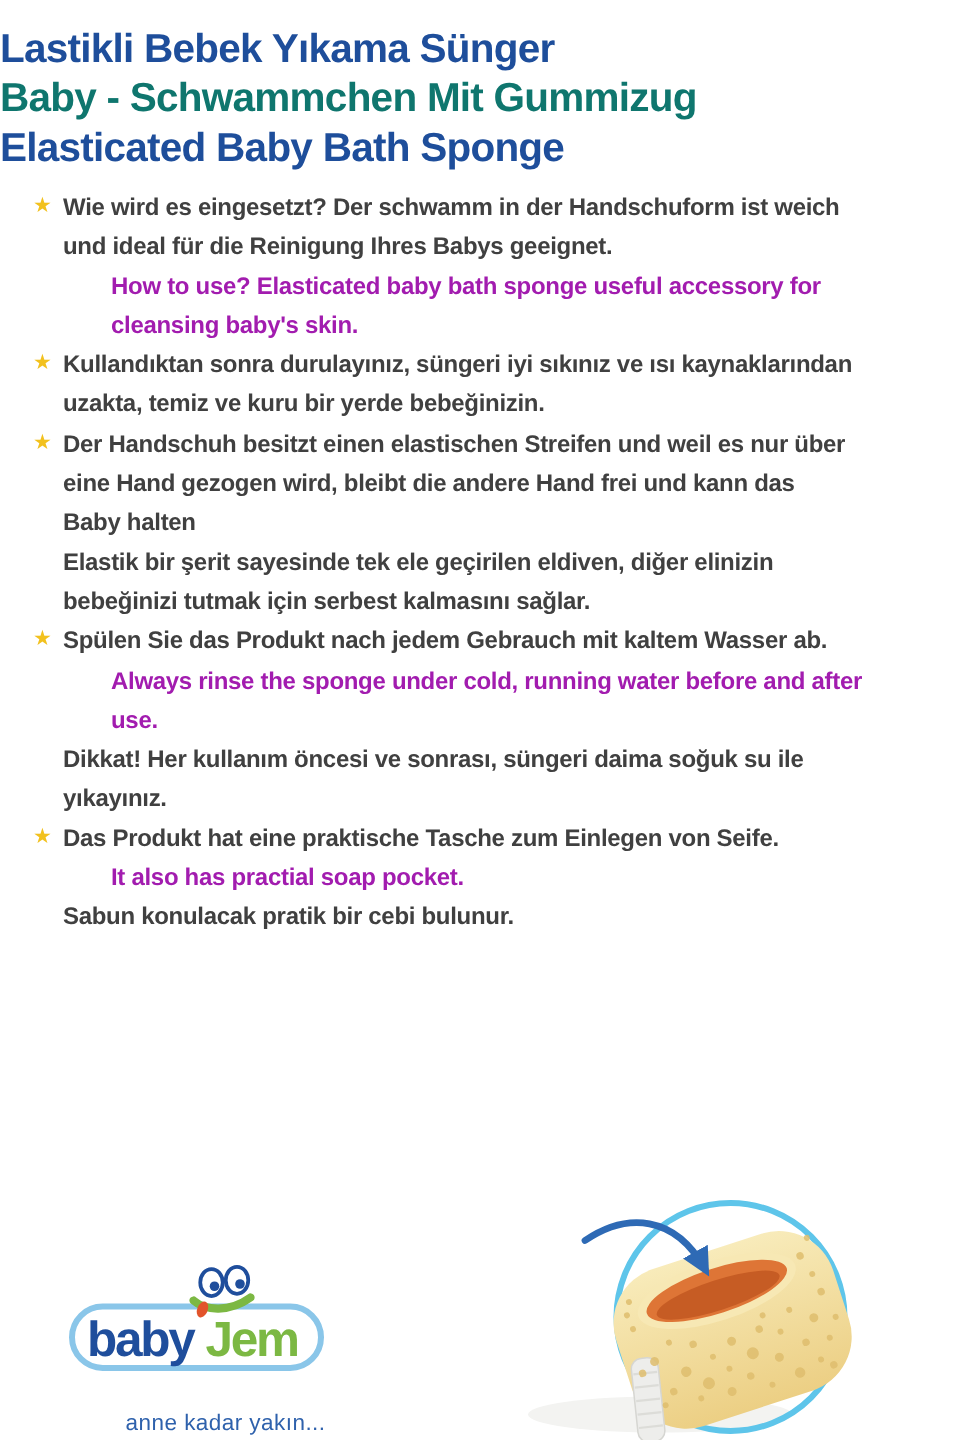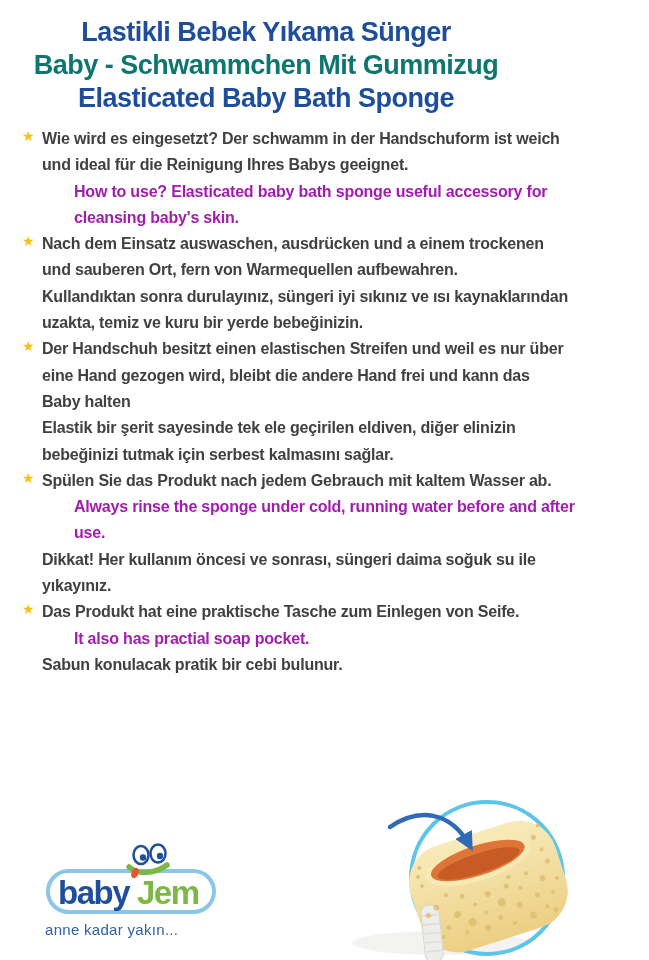--- a/index.html
+++ b/index.html
@@ -1,41 +1,41 @@
 <!DOCTYPE html>
 <html><head>
 <meta charset="utf-8">
 <style>
   html,body { margin:0; padding:0; background:#fff; }
   .page {
     position:relative; width:649px; height:960px; background:#ffffff;
     overflow:hidden; font-family:"Liberation Sans", sans-serif;
   }
   
-  .title { position:absolute; top:16px; left:0; width:532px; text-align:center; }
+  .title { position:absolute; top:16px; left:0; width:532px; }
   .title div { font-weight:bold; font-size:27px; line-height:33px; letter-spacing:-0.5px; }
   .title .t-dark  { color:#1E4E9B; }
   .title .t-slate { color:#0f766e; }
   
   .instructions { position:absolute; left:42px; top:126px; width:604px; }
   .item { position:relative; }
   .item p {
     margin:0; white-space:pre-line; font-weight:bold;
     font-size:16px; line-height:26.3px; letter-spacing:-0.2px;
   }
   .item .de, .item .tr { color:#404040; }
   .item .en { color:#a21caf;margin-left:32px; }
   .star {
     position:absolute; left:-20px; top:3px; color:#F2C11E;
     font-size:14px; line-height:14px;
   }
   
   .logo-wrap { position:absolute; left:45px; top:843px; width:172px; height:74px; }
   .tagline {
-    position:absolute; left:45px; top:921px; width:172px; text-align:left;
+    position:absolute; left:45px; top:940px; width:172px; text-align:right;
     color:#2E61AC; font-size:15px; letter-spacing:0.3px;
   }
   
   .sponge-wrap { position:absolute; left:300px; top:780px; width:349px; height:180px; }
 </style>
 </head>
 <body>
 
 <div class="page">
 
@@ -50,22 +50,20 @@
     <section class="item">
       <span class="star">★</span>
       <p class="de">Wie wird es eingesetzt? Der schwamm in der Handschuform ist weich
 und ideal für die Reinigung Ihres Babys geeignet.</p>
       <p class="en">How to use? Elasticated baby bath sponge useful accessory for
 cleansing baby's skin.</p>
     </section>
 
     <section class="item">
       <span class="star">★</span>
-      <p class="de">Nach dem Einsatz auswaschen, ausdrücken und a einem trockenen
-und sauberen Ort, fern von Warmequellen aufbewahren.</p>
       <p class="tr">Kullandıktan sonra durulayınız, süngeri iyi sıkınız ve ısı kaynaklarından
 uzakta, temiz ve kuru bir yerde bebeğinizin.</p>
     </section>
 
     <section class="item">
       <span class="star">★</span>
       <p class="de">Der Handschuh besitzt einen elastischen Streifen und weil es nur über
 eine Hand gezogen wird, bleibt die andere Hand frei und kann das
 Baby halten</p>
       <p class="tr">Elastik bir şerit sayesinde tek ele geçirilen eldiven, diğer elinizin

